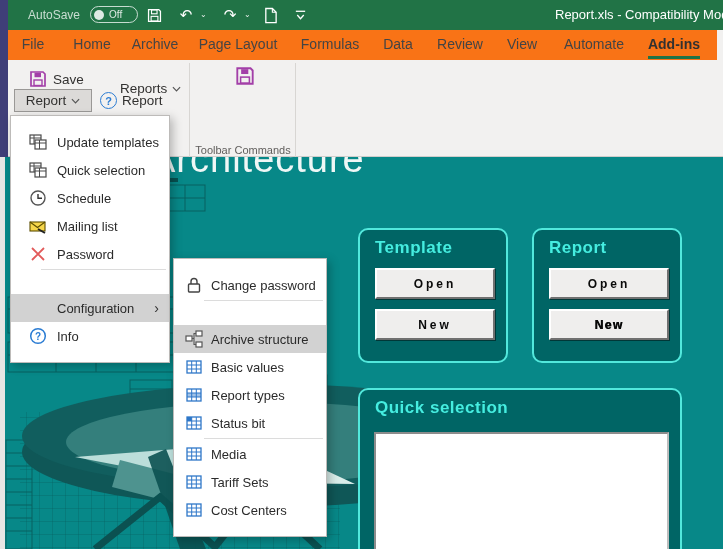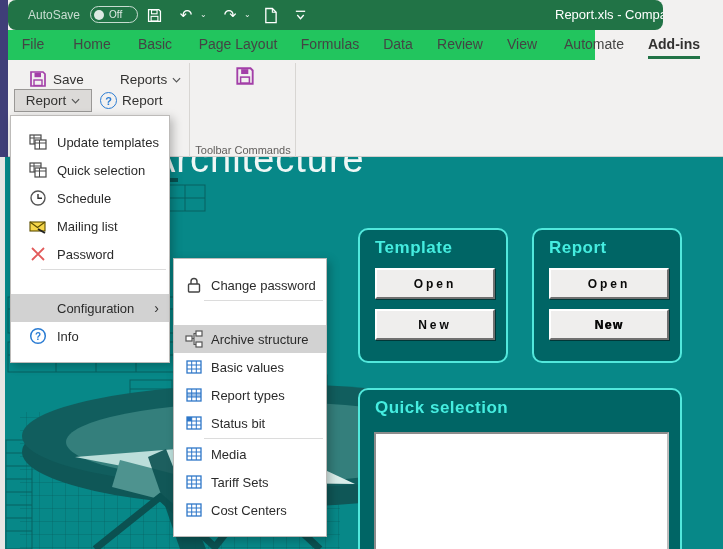--- a/index.html
+++ b/index.html
@@ -4,31 +4,31 @@
 <style>
   html,body{margin:0;padding:0;background:#202020;}
   *{box-sizing:border-box;}
   #screen{
     position:relative;width:723px;height:549px;overflow:hidden;
     font-family:"Liberation Sans","DejaVu Sans",sans-serif;
     background:#F2F1F0;
   }
   
   .indigo-strip{position:absolute;left:0;top:0;width:8px;height:157px;background:#3F3E78;}
-  .titlebar{position:absolute;left:8px;top:0;width:655px;height:30px;background:#217346;color:#fff;overflow:hidden;border-radius:8px;}
+  .titlebar{position:absolute;left:8px;top:0;width:715px;height:30px;background:#217346;color:#fff;overflow:hidden;}
   .autosave-label{position:absolute;left:20px;top:8px;font-size:12px;color:rgba(255,255,255,.75);}
   .autosave-pill{position:absolute;left:82px;top:6px;width:48px;height:17px;border:1px solid rgba(255,255,255,.75);border-radius:9px;display:flex;align-items:center;padding:0 6px 0 3px;gap:5px;cursor:pointer;}
   .autosave-dot{width:10px;height:10px;border-radius:50%;background:rgba(255,255,255,.85);}
   .autosave-state{font-size:10px;color:rgba(255,255,255,.85);}
   .tb-icon{position:absolute;top:5px;width:20px;height:20px;display:flex;align-items:center;justify-content:center;cursor:pointer;}
   .tb-glyph{font-family:"DejaVu Sans",sans-serif;font-size:15px;color:#fff;line-height:1;}
   .tb-mini{position:absolute;top:10px;font-size:8px;color:rgba(255,255,255,.9);cursor:pointer;}
   .window-title{position:absolute;left:547px;top:7px;font-size:13px;color:#fff;white-space:nowrap;}
   
-  .tabrow{position:absolute;left:8px;top:30px;width:587px;height:30px;background:#22c55e;padding-left:48px;}
+  .tabrow{position:absolute;left:8px;top:30px;width:709px;height:30px;background:#f97316;padding-left:48px;}
   .tab{position:absolute;top:6px;transform:translateX(-50%);font-size:14px;color:#444;white-space:nowrap;cursor:pointer;}
   .tab.active{font-weight:bold;color:#323130;}
   .tab-underline{position:absolute;left:666px;bottom:1px;transform:translateX(-50%);width:52px;height:3px;background:#217346;}
   
   .ribbon{position:absolute;left:8px;top:60px;width:715px;height:97px;background:#F2F1F0;border-bottom:1px solid #CFCDCB;}
   .rb-item{position:absolute;display:flex;align-items:center;gap:5px;font-size:13.5px;color:#323130;cursor:pointer;}
   .rb-chev{width:9px;height:6px;}
   .report-btn{position:absolute;left:6px;top:29px;width:78px;height:23px;background:#DCDAD8;border:1px solid #9A9896;display:flex;align-items:center;justify-content:center;gap:5px;font-size:13.5px;color:#323130;cursor:pointer;}
   .help-circle{width:17px;height:17px;border:1.6px solid #2B7CD3;border-radius:50%;display:flex;align-items:center;justify-content:center;font-size:11px;font-weight:bold;color:#2B7CD3;}
   .rb-sep{position:absolute;top:3px;width:1px;height:94px;background:#D8D6D3;}
@@ -102,41 +102,41 @@
           <line x1="2" y1="2" x2="12" y2="2" stroke="#fff" stroke-width="1.4"></line>
           <path d="M3.5 6l3.5 4 3.5-4" fill="none" stroke="#fff" stroke-width="1.4"></path>
         </svg>
     </span>
     <span class="window-title">Report.xls  -  Compatibility Mode</span>
   </div>
 
   <div class="tabrow">
     <span class="tab" style="left:25px">File</span>
     <span class="tab" style="left:84px">Home</span>
-    <span class="tab" style="left:147px">Basic</span>
+    <span class="tab" style="left:147px">Archive</span>
     <span class="tab" style="left:230px">Page Layout</span>
     <span class="tab" style="left:322px">Formulas</span>
     <span class="tab" style="left:390px">Data</span>
     <span class="tab" style="left:452px">Review</span>
     <span class="tab" style="left:514px">View</span>
     <span class="tab" style="left:586px">Automate</span>
     <span class="tab active" style="left:666px">Add-ins</span>
     <span class="tab-underline"></span>
   </div>
 
   <div class="ribbon">
     <div class="rb-item" style="left:20px;top:9px;">
       <svg class="mi-icon" style="margin:0;" width="17" height="17" viewBox="0 0 20 20">
           <path d="M3 3h12l2 2v12H3z" fill="none" stroke="#A33FA8" stroke-width="1.7"></path>
           <rect x="6.5" y="3.8" width="6.5" height="4.4" fill="#A33FA8"></rect>
           <rect x="6" y="11" width="8" height="5.5" fill="none" stroke="#A33FA8" stroke-width="1.4"></rect>
         </svg>
       <span>Save</span>
     </div>
-    <div class="rb-item" style="left:112px;top:12px;">
+    <div class="rb-item" style="left:112px;top:21px;">
       <span>Reports</span>
       <svg class="rb-chev" viewBox="0 0 10 6">
           <path d="M1 1l4 4 4-4" fill="none" stroke="#555" stroke-width="1.3"></path>
         </svg>
     </div>
     <div class="report-btn">
       <span>Report</span>
       <svg class="rb-chev" viewBox="0 0 10 6">
           <path d="M1 1l4 4 4-4" fill="none" stroke="#555" stroke-width="1.3"></path>
         </svg>

